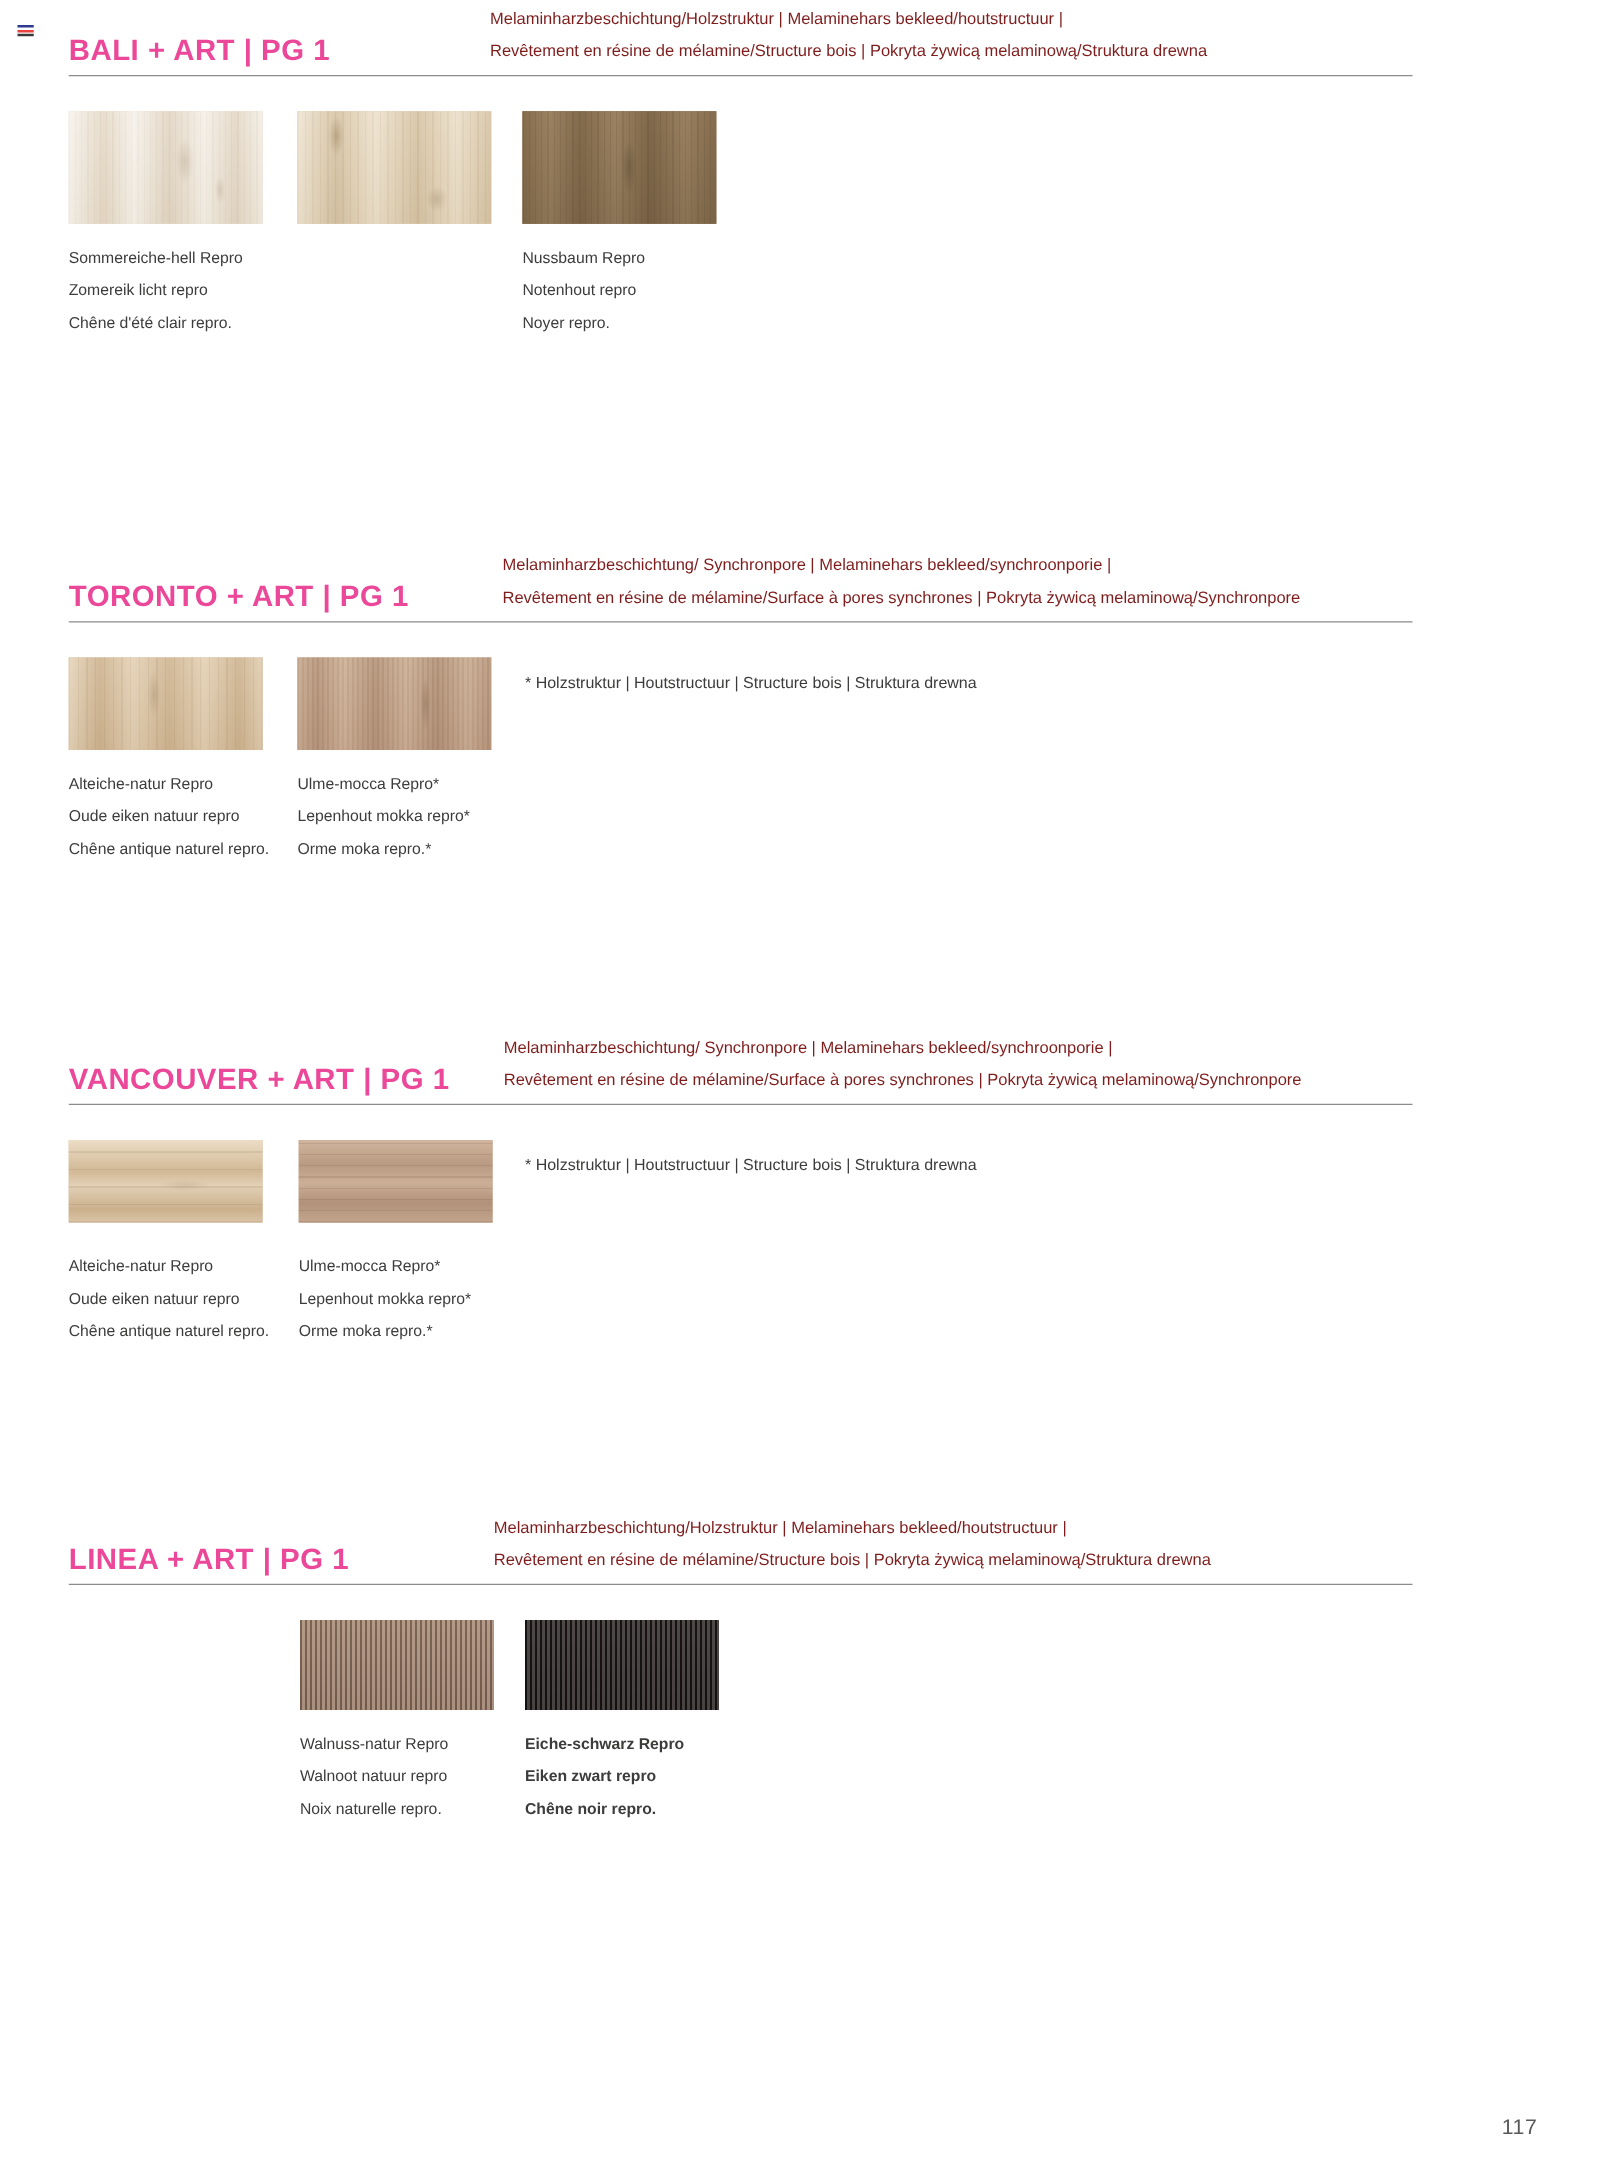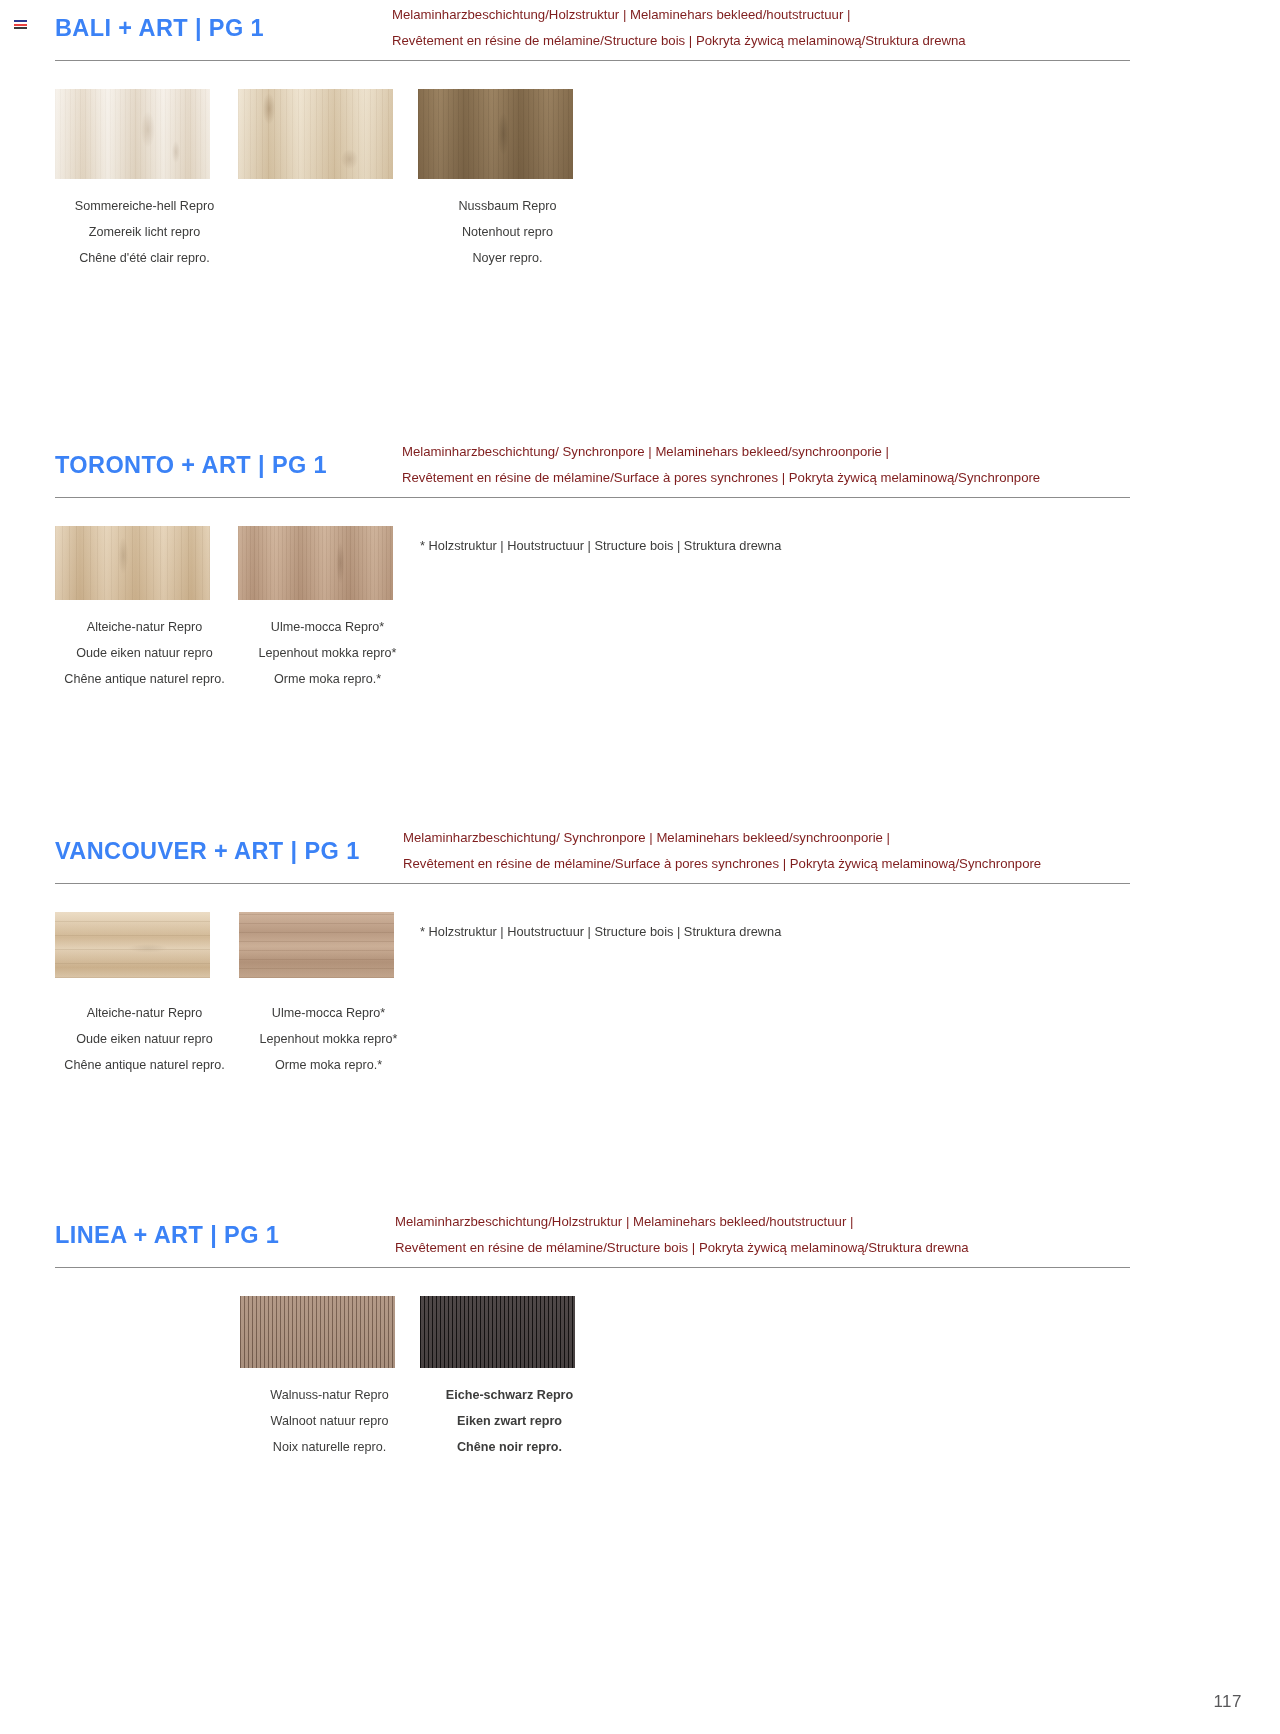--- a/index.html
+++ b/index.html
@@ -53,25 +53,25 @@
   .sec-head {
     position: relative;
     height: 60px;
     margin-left: 55px;
     margin-right: 128px;
   }
 
   .sec-title {
     position: absolute;
     left: 0;
-    bottom: 18px;
+    bottom: 6px;
     font-size: 23.5px;
     font-weight: bold;
     letter-spacing: 0.4px;
-    color: #3b82f6;
+    color: #ec4899;
     white-space: nowrap;
   }
 
   .sec-desc {
     position: absolute;
     left: 337px;
     bottom: 2px;
     width: 760px;
   }
   .sec-desc div {
@@ -116,35 +116,34 @@
   }
 
   .labels {
     margin-top: 14px;
   }
   .labels div {
     font-size: 12.6px;
     line-height: 26px;
     color: #3c3c3b;
     white-space: nowrap;
-    text-align: center;
   }
 
   .footnote {
     position: absolute;
     top: 12px;
     left: 365px;
     font-size: 12.8px;
     color: #3c3c3b;
     white-space: nowrap;
   }
 
   .page-num {
     position: absolute;
-    right: 38px;
+    right: 50px;
     bottom: 22px;
     font-size: 17px;
     color: #58585a;
     letter-spacing: 0.5px;
   }
 
   
   .w-sommereiche-hell {
     background-color: #e6dccd;
     background-image:

